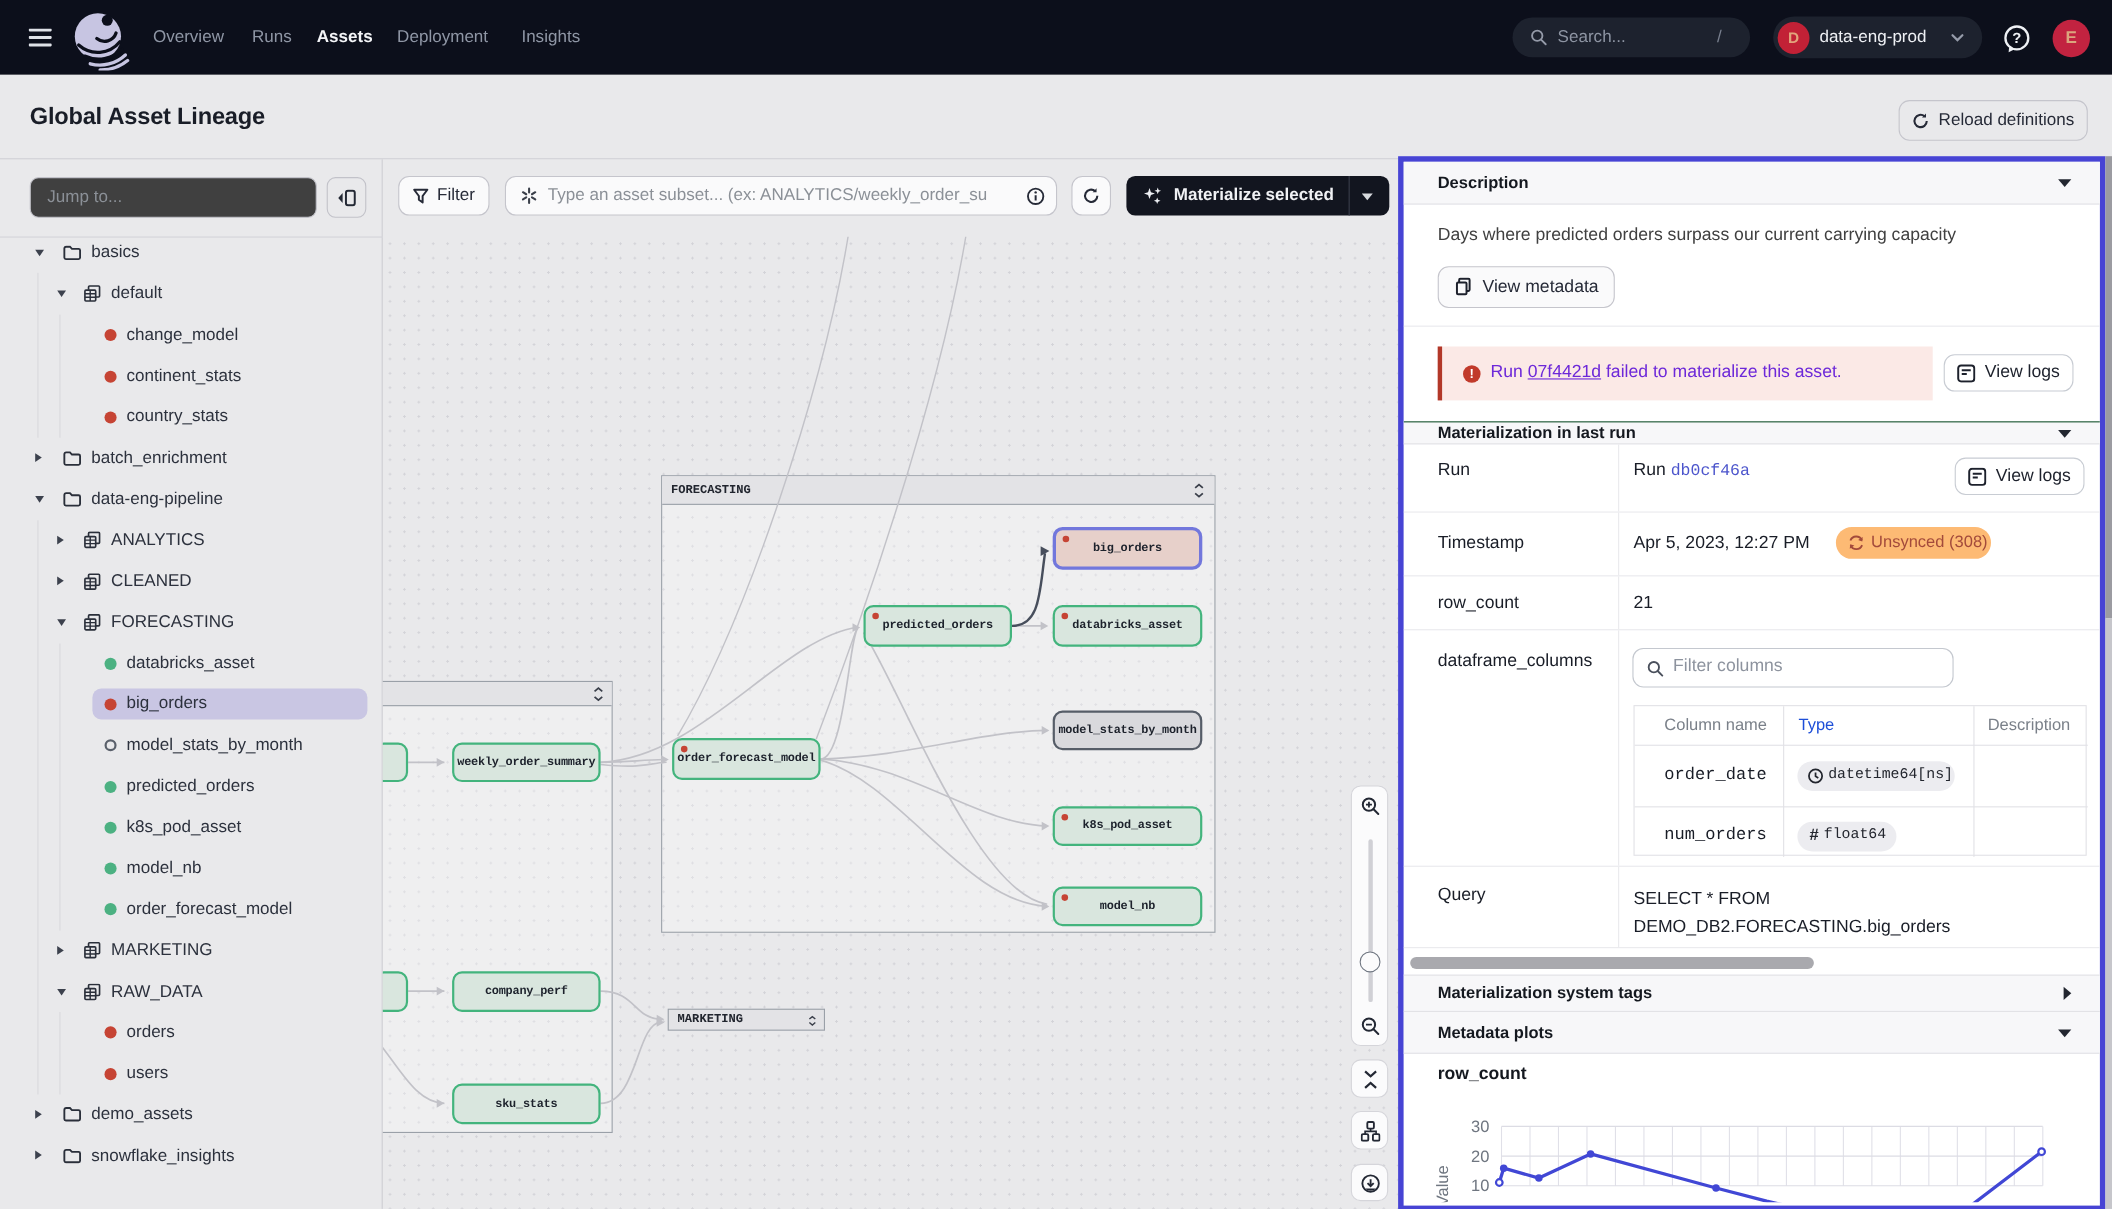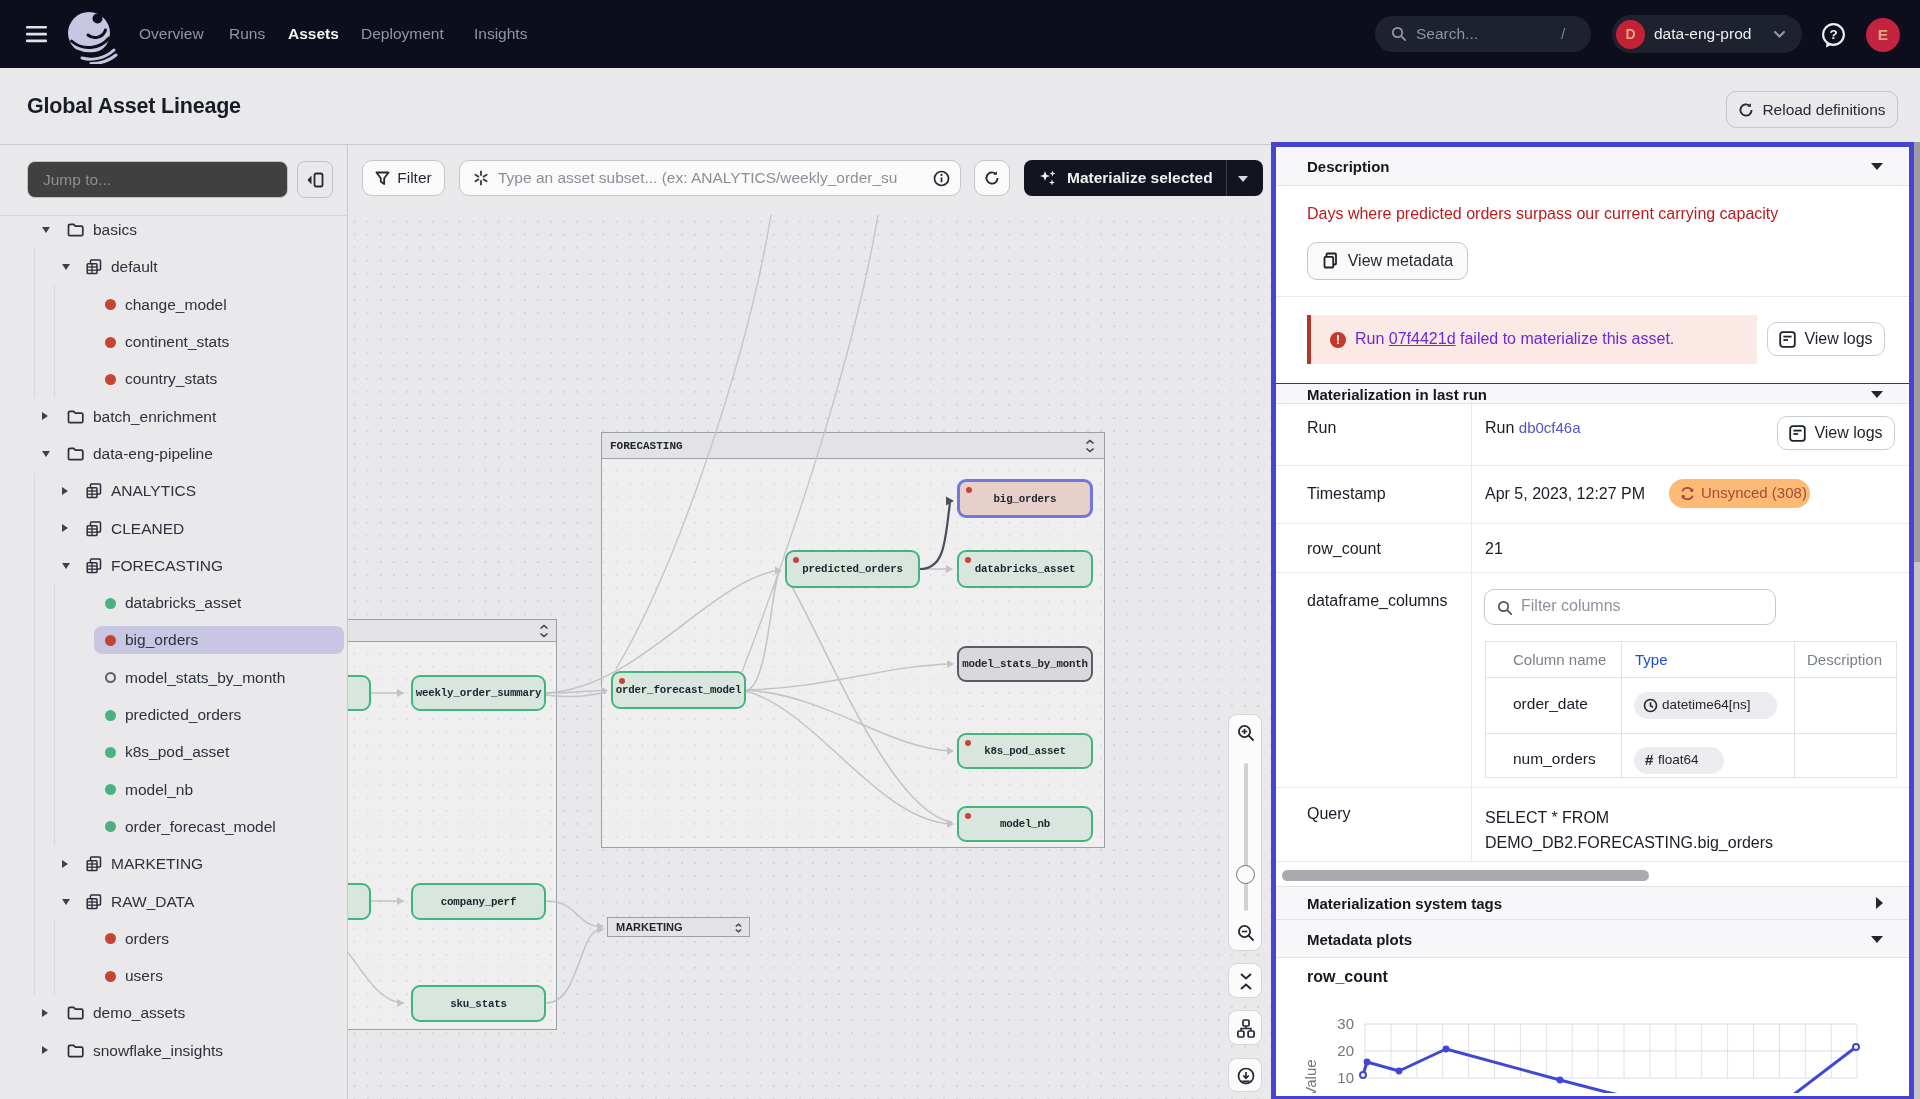--- a/index.html
+++ b/index.html
@@ -1,35 +1,35 @@
 <!DOCTYPE html>
 <html><head>
 <meta charset="utf-8">
 <style>
 * { margin:0; padding:0; box-sizing:border-box; }
 html,body { width:1920px; height:1099px; overflow:hidden; background:#e9e9eb;
   font-family:"Liberation Sans", sans-serif; }
-.mono { font-family:Liberation Sans, sans-serif;text-align:right; }
+.mono { font-family:Liberation Mono, monospace;text-align:right; }
 .abs { position:absolute; }
 
 
 #nav { position:absolute; left:0; top:0; width:1920px; height:68px; background:#0c0f1b; }
 #nav .navitem { position:absolute; top:0; height:68px; line-height:68px; font-size:15.5px; color:#8f96a5; font-weight:500; }
 #nav .navitem.active { color:#f4f5f8; font-weight:700; }
 #searchpill { position:absolute; left:1375px; top:16px; width:216px; height:36px; border-radius:18px; background:#1d222e; color:#8d94a2; font-size:15.5px; line-height:36px; }
 #dpill { position:absolute; left:1612px; top:15px; width:190px; height:38px; border-radius:19px; background:#1d222e; }
 
 
 #pagehead { position:absolute; left:0; top:68px; width:1920px; height:77px; background:#e9e9eb; border-bottom:1px solid #c9c9cf; }
 #pagehead h1 { position:absolute; left:27px; top:26px; font-size:21.5px; font-weight:700; color:#191d27; letter-spacing:-0.2px;}
 .btn { border:1px solid #c5c5cc; border-radius:10px; background:#fafafb; color:#262a37; font-size:15.5px; display:flex; align-items:center; justify-content:center; }
 
 
 #sidebar { position:absolute; left:0; top:145px; width:348px; height:954px; background:#e9e9eb; border-right:1px solid #c9c9cf; }
-.treerow { position:absolute; left:12px; width:320px; height:37.3px;padding-left:26px; }
+.treerow { position:absolute; left:2px; width:320px; height:37.3px;padding-left:26px; }
 .treerow .lbl { position:absolute; top:50%; transform:translateY(-50%); font-size:15.5px; color:#2c313d; white-space:nowrap; }
 .caret-d { position:absolute; width:0; height:0; border-left:4.5px solid transparent; border-right:4.5px solid transparent; border-top:6px solid #3c414d; top:50%; margin-top:-3px; }
 .caret-r { position:absolute; width:0; height:0; border-top:4.5px solid transparent; border-bottom:4.5px solid transparent; border-left:6px solid #3c414d; top:50%; margin-top:-4.5px; }
 .dot { position:absolute; width:11px; height:11px; border-radius:50%; top:50%; margin-top:-5.5px; }
 .dot.red { background:#c64434; }
 .dot.green { background:#4cb182; }
 .dot.hollow { background:#e9e9eb; border:2px solid #5a606b; }
 
 
 #canvas { position:absolute; left:348px; top:145px; width:923px; height:954px; background:#e9e9eb; overflow:hidden; }
@@ -434,21 +434,21 @@
       </svg>
   </div>
 </div>
 <div id="panel" style="overflow:hidden">
 
   <div class="sechead" style="height:39px">
       <span class="t">Description</span>
       <div class="pcaret-d"></div>
     </div>
   <div style="position:relative;height:111px;border-bottom:1px solid #e9e9ed">
-    <span class="abs" style="left:31px;top:19px;font-size:16px;color:#b91c1c">Days where predicted orders surpass our current carrying capacity</span>
+    <span class="abs" style="left:31px;top:19px;font-size:16px;color:#404040">Days where predicted orders surpass our current carrying capacity</span>
     <div class="btn abs" style="left:31px;top:56px;width:161px;height:38px;gap:9px;font-size:16px">
       <svg width="17" height="18" viewBox="0 0 17 18">
           <path d="M4.5 4.5 v-2 q0-1 1-1 h7.5 q1 0 1 1 v9 q0 1-1 1 h-2" stroke="#1d212c" stroke-width="1.8" fill="none"></path>
           <rect x="2.5" y="4.8" width="8.7" height="10.7" rx="1" stroke="#1d212c" stroke-width="1.8" fill="none"></rect>
         </svg>
       <span>View metadata</span>
     </div>
   </div>
 
   <div style="position:relative;height:86px">

